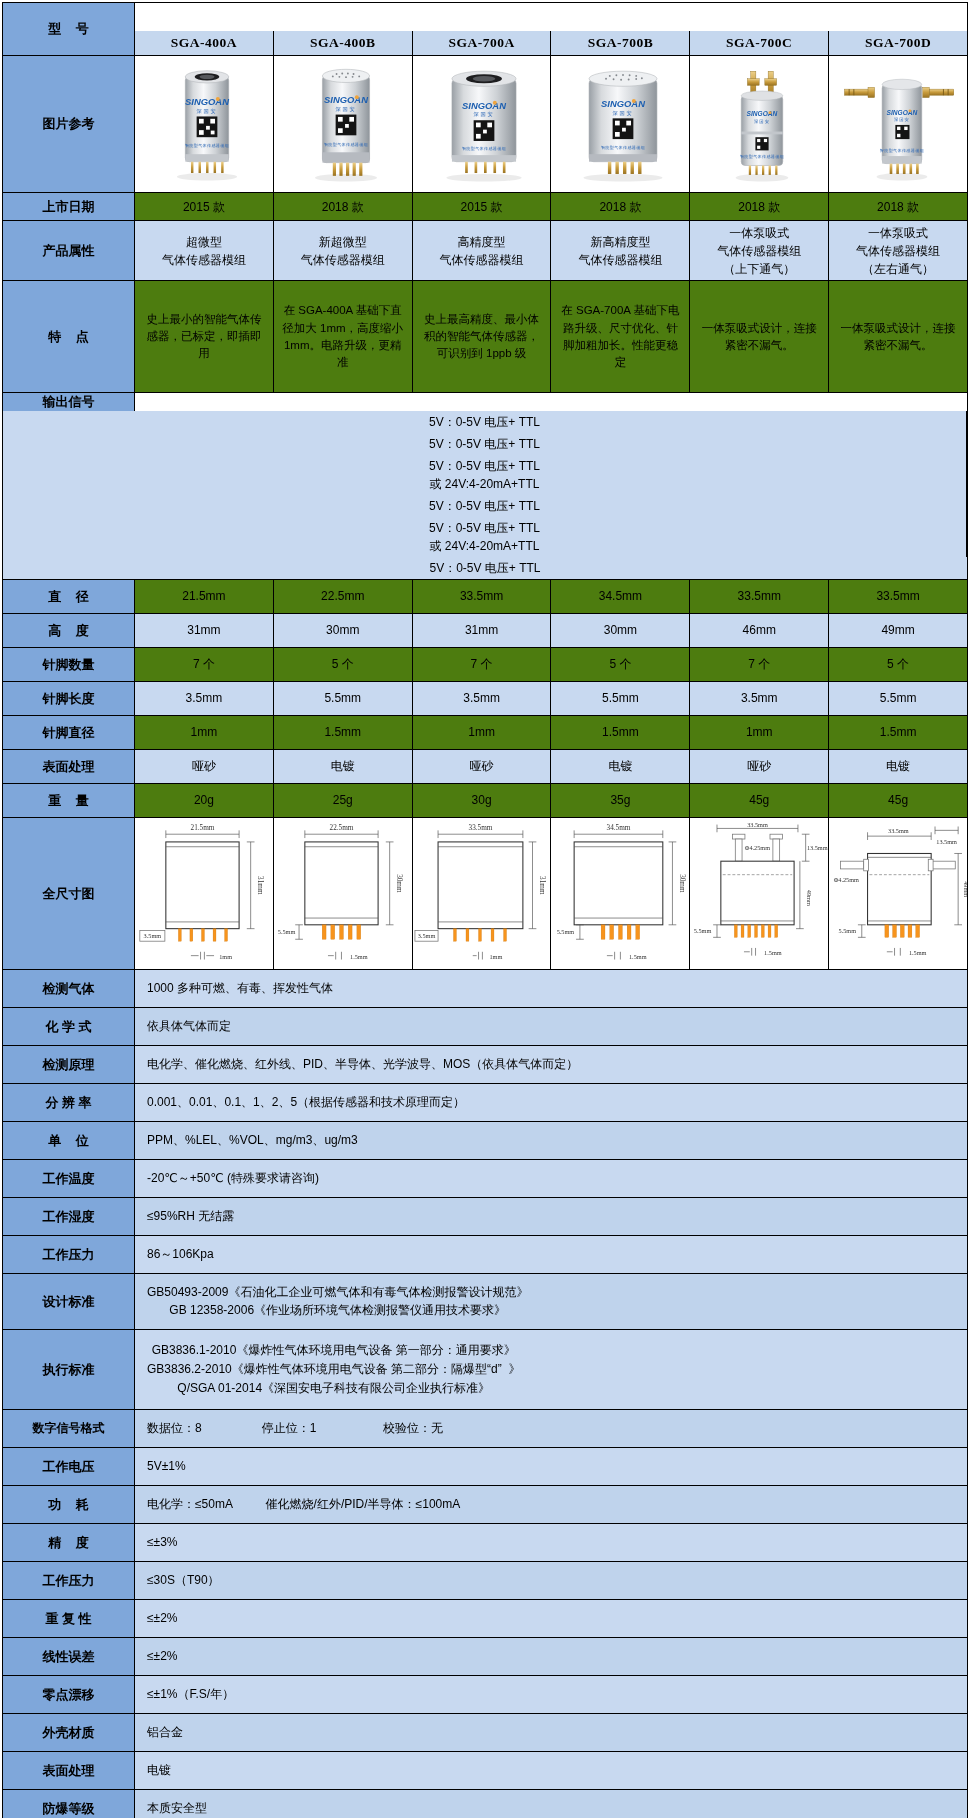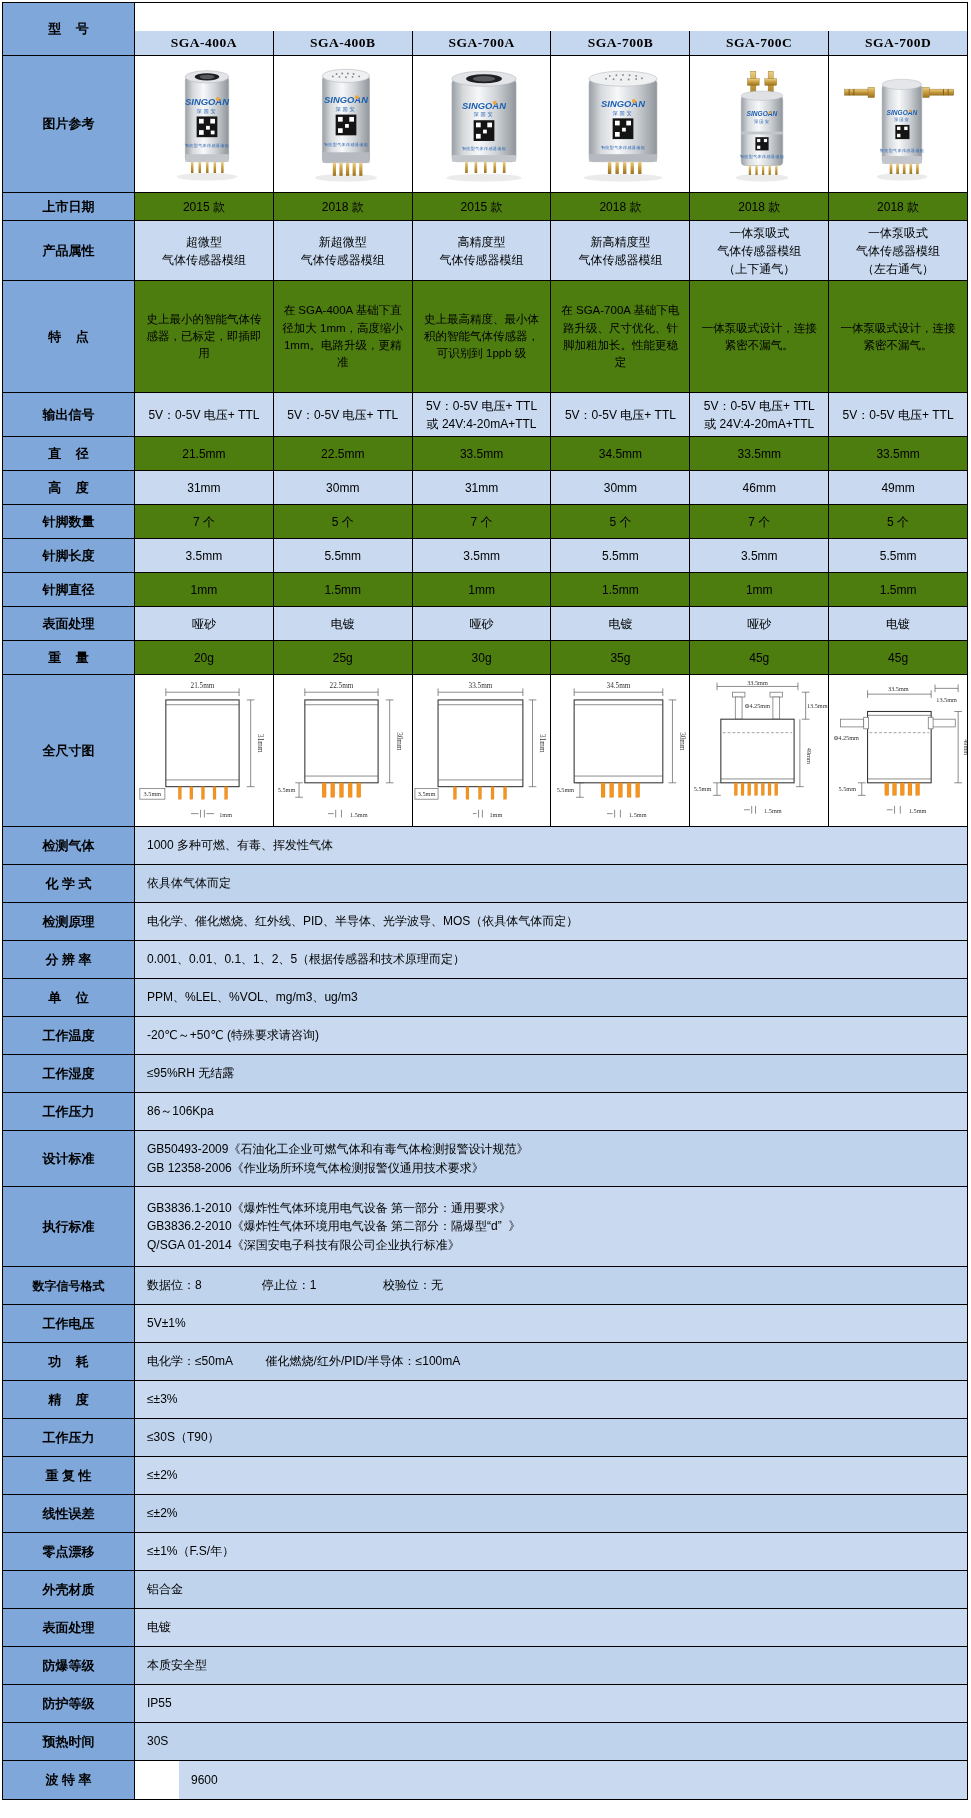--- a/index.html
+++ b/index.html
@@ -19,28 +19,28 @@
   .mcell { font-family:"Liberation Serif","DejaVu Serif",serif; font-weight:bold; font-size:13.5px;
            background:#C5D7EE; letter-spacing:0.5px;margin-top:28px; }
   .wht { background:#fff !important; padding:0;justify-content:flex-end; }
   .feat .c { font-size:11.5px; padding:3px 7px; }
   
   .r-head { min-height:33px; }
   .r-img  { min-height:137px; }
   .r-launch { min-height:28px; }
   .r-attr { min-height:60px; }
   .r-feat { min-height:112px; }
-  .r-out  { min-height:44px; }
+  .r-out  { min-height:44px;flex-direction:column; }
   .r-std  { min-height:34px; }
   .r-diag { min-height:152px; }
   
   .srow { display:flex; border-bottom:1px solid #000; min-height:38px; }
   .srow:last-child { border-bottom:none;gap:44px; }
   .sv { flex:1; background:#C8D9F0; font-size:12px; padding:4px 12px; display:flex; align-items:center;
-        text-align:left; white-space:pre-wrap; line-height:1.55; }
+        text-align:center; white-space:pre-wrap; line-height:1.55; }
   .srow.alt .sv { background:#BFD3EC; }
   .srow.h2 { min-height:56px; }
   .srow.h3 { min-height:80px; }
   
   .photo { width:132px; height:126px; }
   .pbrand { font-family:"Liberation Sans",sans-serif; font-style:italic; font-weight:bold;
             font-size:10px; fill:#1d5fb0; text-anchor:middle; }
   .pbrand.s { font-size:7px; }
   .pcn { font-size:5.5px; fill:#2a66b5; text-anchor:middle; letter-spacing:2px; }
   .pcn.s { font-size:4.5px; letter-spacing:1.2px; }

